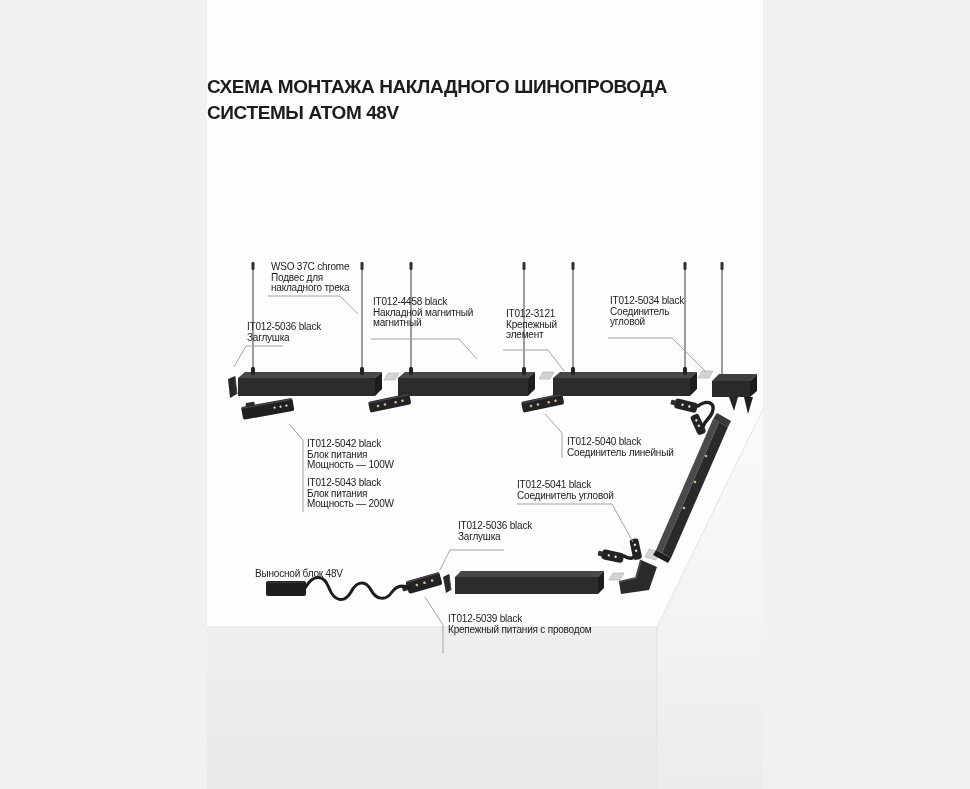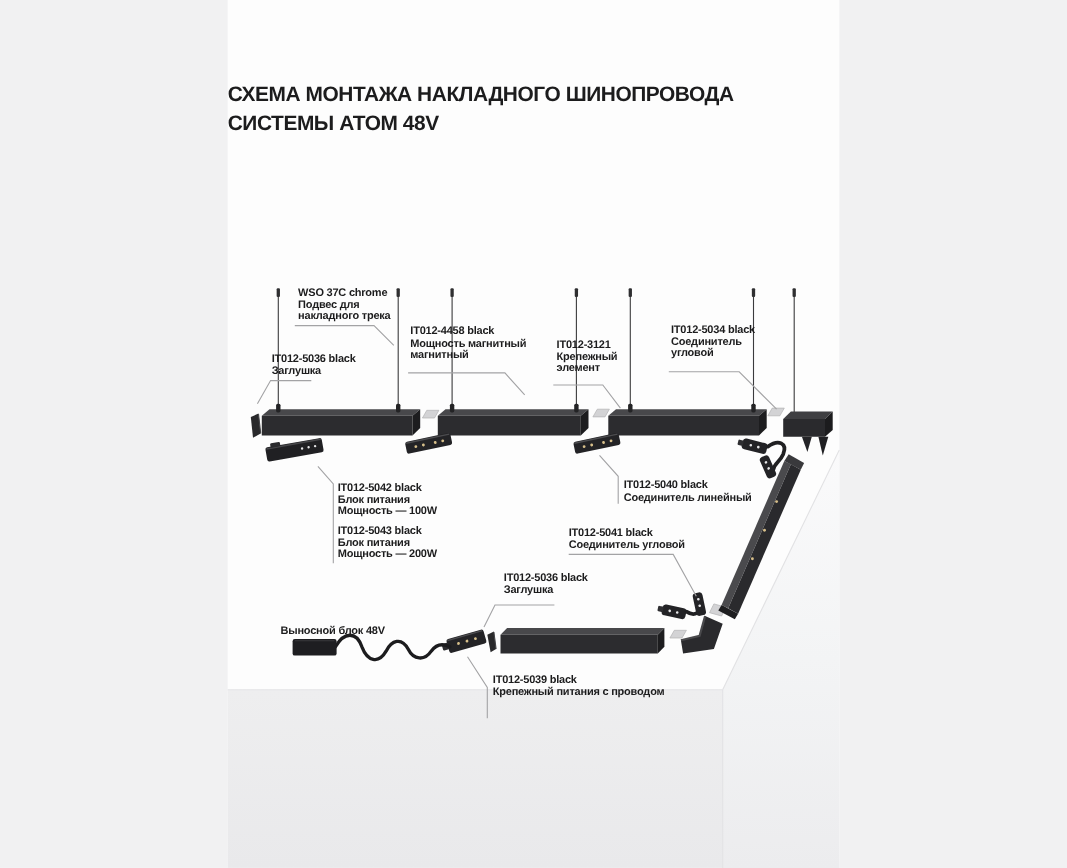--- a/index.html
+++ b/index.html
@@ -9,21 +9,21 @@
     font-family:"Liberation Sans","DejaVu Sans",sans-serif;
   }
   #scene{position:absolute;left:0;top:0}
   .title{
     position:absolute;left:207px;top:74px;width:556px;
     text-align:left;font-weight:700;font-size:19px;line-height:26px;
     letter-spacing:-0.4px;color:#1c1c1d;
   }
   .lbl{
     position:absolute;white-space:nowrap;
-    font-weight:700;font-size:10px;line-height:10.5px;
+    font-weight:400;font-size:10px;line-height:10.5px;
     letter-spacing:-0.2px;color:#1c1c1d;
   }
 </style>
 </head>
 <body>
 
 <svg id="scene" width="970" height="789" viewBox="0 0 970 789">
   <defs>
     <linearGradient id="gWallA" x1="0" y1="0" x2="0" y2="1">
       <stop offset="0" stop-color="#eeeeef"></stop>
@@ -228,21 +228,21 @@
   <div>накладного трека</div>
 </div>
 
 <div class="lbl" style="left:247px;top:322px">
   <div>IT012-5036 black</div>
   <div>Заглушка</div>
 </div>
 
 <div class="lbl" style="left:373px;top:297px">
   <div>IT012-4458 black</div>
-  <div>Мощность магнитный</div>
+  <div>Накладной магнитный</div>
   <div>магнитный</div>
 </div>
 
 <div class="lbl" style="left:506px;top:309px">
   <div>IT012-3121</div>
   <div>Крепежный</div>
   <div>элемент</div>
 </div>
 
 <div class="lbl" style="left:610px;top:296px">

